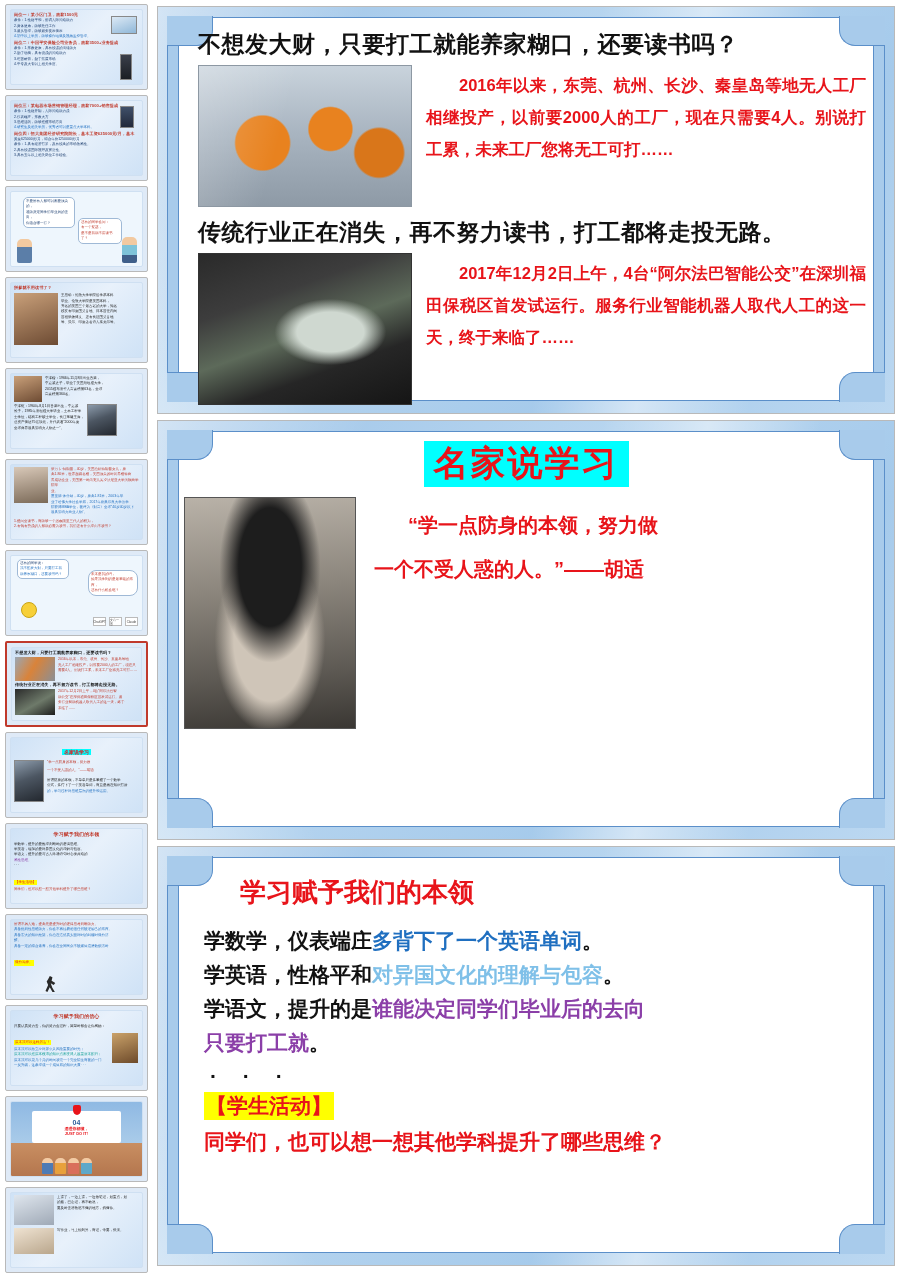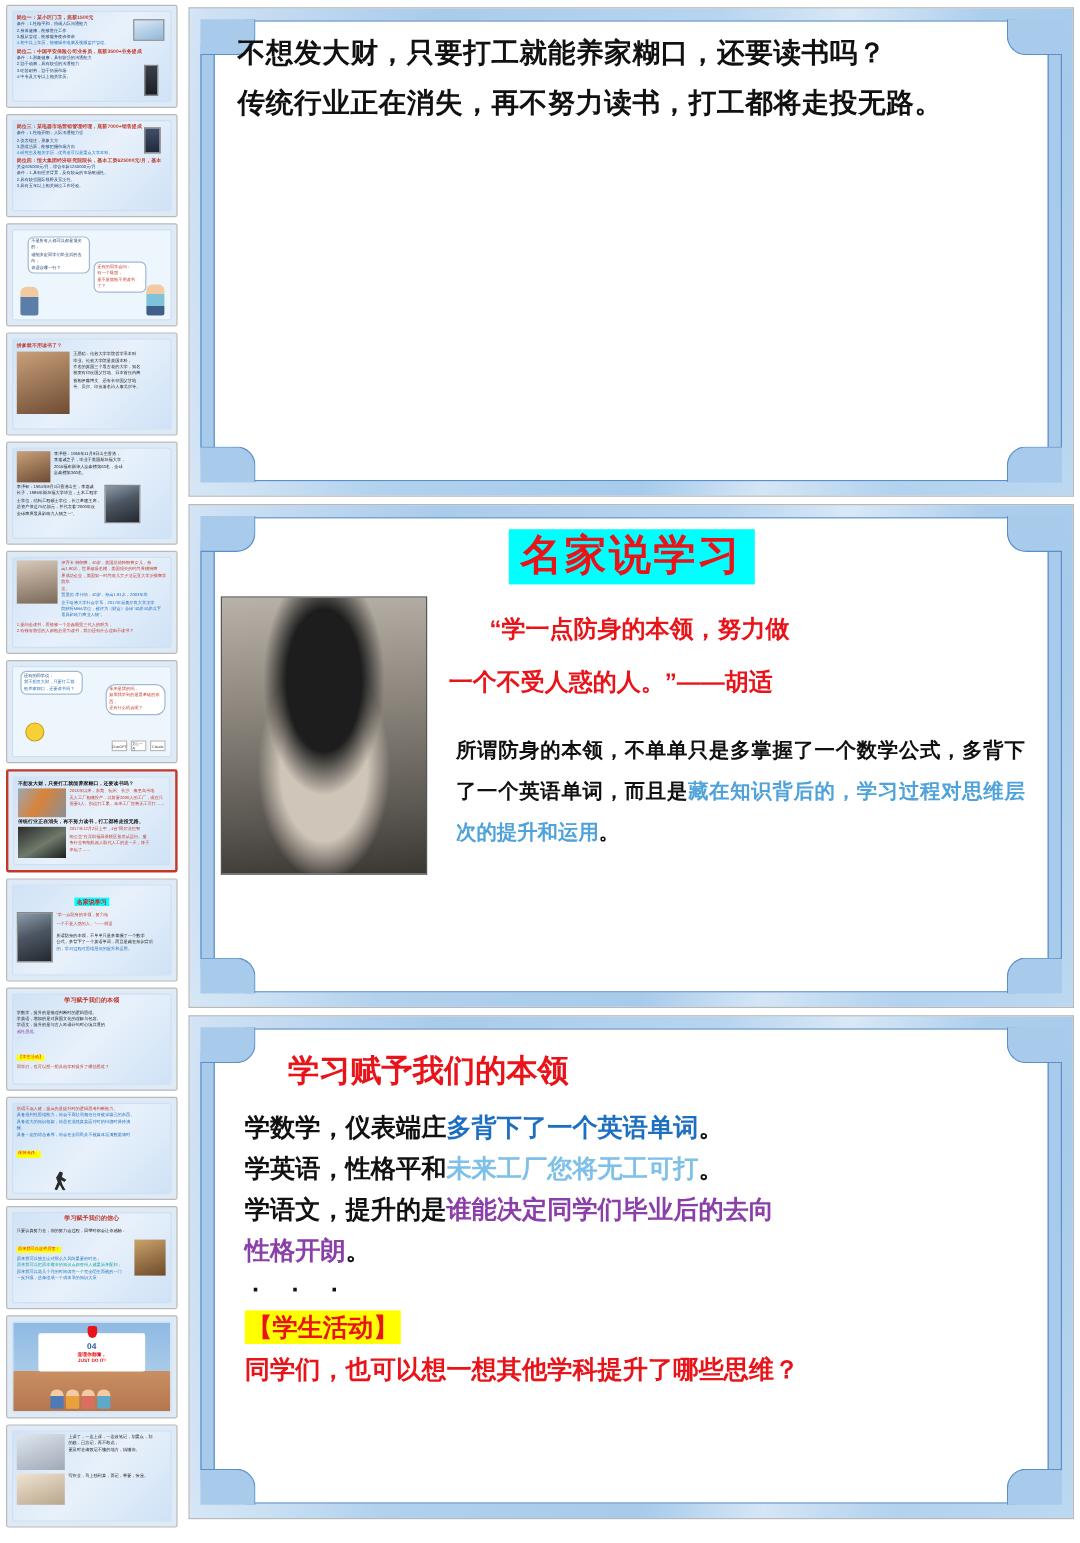--- a/index.html
+++ b/index.html
@@ -468,21 +468,29 @@
         <div class="frame-white"></div>
         <div class="edge-l"></div>
         <div class="edge-r"></div>
         <div class="corner tl"></div>
         <div class="corner tr"></div>
         <div class="corner bl"></div>
         <div class="corner br"></div>
       </div>
       <div class="content" style="padding:18px 28px;">
         <h1 class="s1-heading">不想发大财，只要打工就能养家糊口，还要读书吗？</h1>
+        <div class="s1-row">
+          <div class="img-robot"></div>
+          <div class="red-para indent">2016年以来，东莞、杭州、长沙、秦皇岛等地无人工厂相继投产，以前要2000人的工厂，现在只需要4人。别说打工累，未来工厂您将无工可打……</div>
+        </div>
         <h2 class="s1-heading" style="margin-top:10px;">传统行业正在消失，再不努力读书，打工都将走投无路。</h2>
+        <div class="s1-row">
+          <div class="img-bus"></div>
+          <div class="red-para indent">2017年12月2日上午，4台“阿尔法巴智能公交”在深圳福田保税区首发试运行。服务行业智能机器人取代人工的这一天，终于来临了……</div>
+        </div>
       </div>
     </section>
 
     <section class="slide slide-2">
       <div class="frame">
         <div class="frame-white"></div>
         <div class="edge-l"></div>
         <div class="edge-r"></div>
         <div class="corner tl"></div>
         <div class="corner tr"></div>
@@ -493,23 +501,20 @@
         <div class="s2-title-wrap">
           <span class="s2-title">名家说学习</span>
         </div>
         <div class="s2-row">
           <div class="img-hushi"></div>
           <div style="flex:1;">
             <div class="s2-quote">
               <div class="l1">“学一点防身的本领，努力做</div>
               <div>一个不受人惑的人。”——胡适</div>
             </div>
-            <p class="s2-body">
-              <span class="ind">所谓防身的本领，不单单只是多掌握了一个数学公式，多背下了一个英语单词，而且是</span><span class="hl-blue">藏在知识背后的，学习过程对思维层次的提升和运用</span><span>。</span>
-            </p>
           </div>
         </div>
       </div>
     </section>
 
     <section class="slide slide-3">
       <div class="frame">
         <div class="frame-white"></div>
         <div class="edge-l"></div>
         <div class="edge-r"></div>
@@ -518,27 +523,27 @@
         <div class="corner bl"></div>
         <div class="corner br"></div>
       </div>
       <div class="content" style="padding:14px 30px;">
         <h1 class="s3-title">学习赋予我们的本领</h1>
         <div class="s3-list">
           <div>
             <span>学数学，仪表端庄</span><span class="c-darkblue">多背下了一个英语单词</span><span>。</span>
           </div>
           <div>
-            <span>学英语，性格平和</span><span class="c-lightblue">未来工厂您将无工可打</span><span>。</span>
+            <span>学英语，性格平和</span><span class="c-lightblue">对异国文化的理解与包容</span><span>。</span>
           </div>
           <div>
             <span>学语文，提升的是</span><span class="c-purple">谁能决定同学们毕业后的去向</span>
           </div>
           <div>
-            <span class="c-purple">性格开朗</span><span>。</span>
+            <span class="c-purple">只要打工就</span><span>。</span>
           </div>
         </div>
         <div class="s3-dots">· · ·</div>
         <div>
           <span class="s3-act">【学生活动】</span>
         </div>
         <div class="s3-q" style="margin-top:4px;">同学们，也可以想一想其他学科提升了哪些思维？</div>
       </div>
     </section>
 

